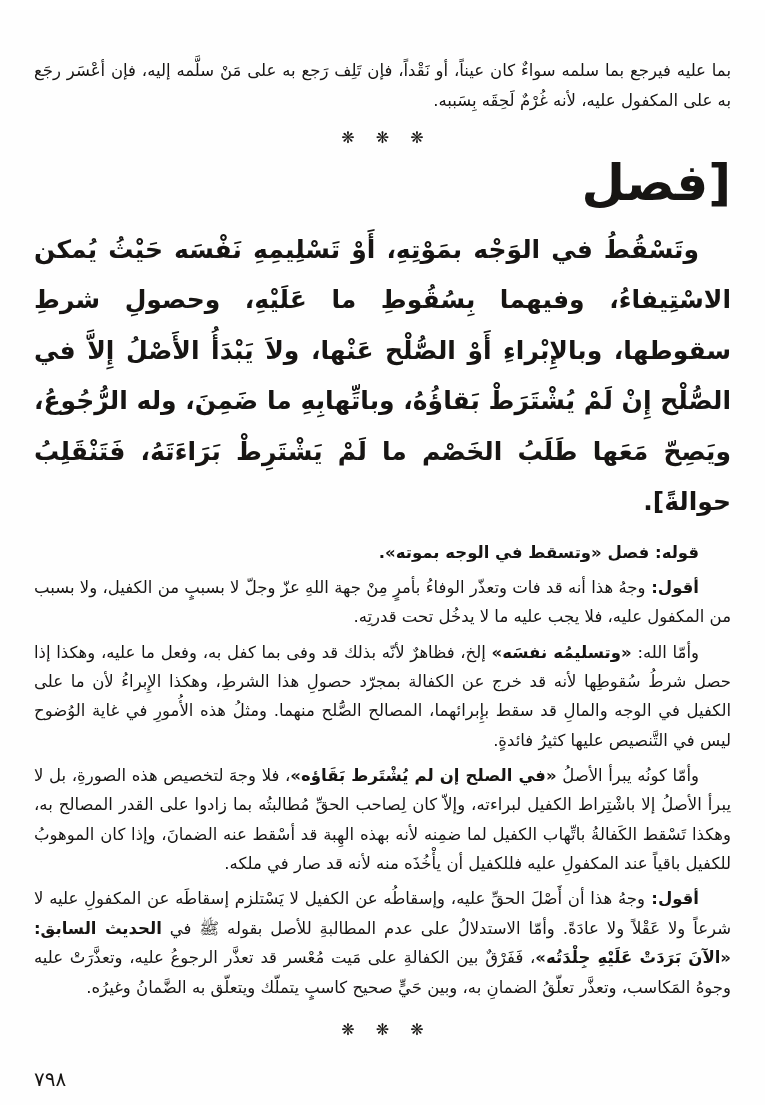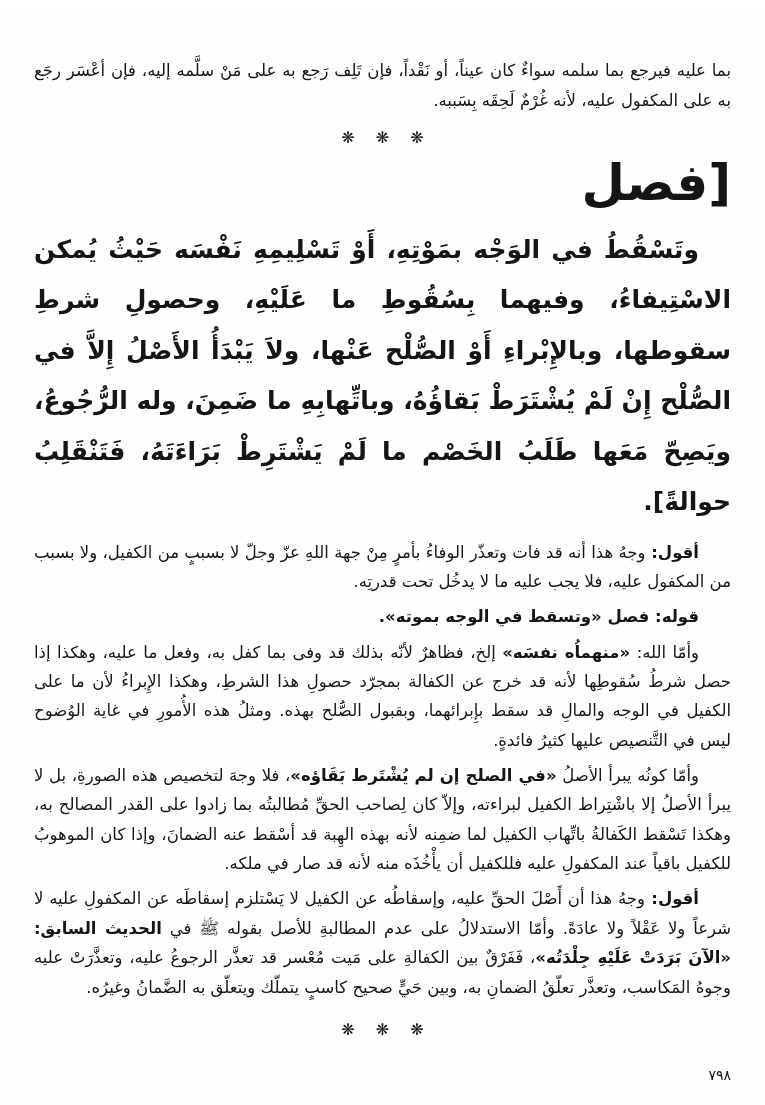--- a/index.html
+++ b/index.html
@@ -50,43 +50,43 @@
     margin-bottom: 10px;
   }
   .commentary p {
     font-size: 16.5px;
     line-height: 1.78;
     text-indent: 32px;
     margin: 6px 0;
   }
   .b { font-weight: 700; }
   .page-number {
-    text-align: right;
-    font-size: 14px;
+    text-align: left;
+    font-size: 20px;
     margin-top: 28px;
     letter-spacing: 2px;
   }
 </style>
 </head>
 <body>
 
 <div class="page">
 
   <p class="intro">بما عليه فيرجع بما سلمه سواءٌ كان عيناً، أو نَقْداً، فإن تَلِف رَجع به على مَنْ سلَّمه إليه، فإن أعْسَر رجَع به على المكفول عليه، لأنه غُرْمٌ لَحِقَه بِسَببه.</p>
 
   <div class="separator">❋ ❋ ❋</div>
 
   <div class="fasl-heading">[فصل</div>
 
   <p class="matn">وتَسْقُطُ في الوَجْه بمَوْتِهِ، أَوْ تَسْلِيمِهِ نَفْسَه حَيْثُ يُمكن الاسْتِيفاءُ، وفيهما بِسُقُوطِ ما عَلَيْهِ، وحصولِ شرطِ سقوطها، وبالإِبْراءِ أَوْ الصُّلْح عَنْها، ولاَ يَبْدَأُ الأَصْلُ إِلاَّ في الصُّلْح إِنْ لَمْ يُشْتَرَطْ بَقاؤُهُ، وباتِّهابِهِ ما ضَمِنَ، وله الرُّجُوعُ، ويَصِحّ مَعَها طَلَبُ الخَصْم ما لَمْ يَشْتَرِطْ بَرَاءَتَهُ، فَتَنْقَلِبُ حوالةً].</p>
 
   <div class="commentary">
+      <p><span class="b">قوله: فصل «وتسقط في الوجه بموته».</span></p>
       <p><span class="b">أقول: </span><span>وجهُ هذا أنه قد فات وتعذّر الوفاءُ بأمرٍ مِنْ جهة اللهِ عزّ وجلّ لا بسببٍ من الكفيل، ولا بسبب من المكفول عليه، فلا يجب عليه ما لا يدخُل تحت قدرتِه.</span></p>
-      <p><span class="b">قوله: فصل «وتسقط في الوجه بموته».</span></p>
-      <p><span>وأمّا الله: </span><span class="b">«منهماُه نفسَه»</span><span> إلخ، فظاهرٌ لأنّه بذلك قد وفى بما كفل به، وفعل ما عليه، وهكذا إذا حصل شرطُ سُقوطِها لأنه قد خرج عن الكفالة بمجرّد حصولِ هذا الشرطِ، وهكذا الإِبراءُ لأن ما على الكفيل في الوجه والمالِ قد سقط بإِبرائهما، وبقبول الصُّلح بهذه. ومثلُ هذه الأُمورِ في غاية الوُضوح ليس في التَّنصيص عليها كثيرُ فائدةٍ.</span></p>
+      <p><span>وأمّا الله: </span><span class="b">«وتسليمُه نفسَه»</span><span> إلخ، فظاهرٌ لأنّه بذلك قد وفى بما كفل به، وفعل ما عليه، وهكذا إذا حصل شرطُ سُقوطِها لأنه قد خرج عن الكفالة بمجرّد حصولِ هذا الشرطِ، وهكذا الإِبراءُ لأن ما على الكفيل في الوجه والمالِ قد سقط بإِبرائهما، المصالح الصُّلح منهما. ومثلُ هذه الأُمورِ في غاية الوُضوح ليس في التَّنصيص عليها كثيرُ فائدةٍ.</span></p>
       <p><span>وأمّا كونُه يبرأ الأصلُ </span><span class="b">«في الصلح إن لم يُشْتَرط بَقَاؤه»</span><span>، فلا وجهَ لتخصيص هذه الصورةِ، بل لا يبرأ الأصلُ إلا باشْتِراط الكفيل لبراءته، وإلاّ كان لِصاحب الحقِّ مُطالبتُه بما زادوا على القدر المصالح به، وهكذا تَسْقط الكَفالةُ باتِّهاب الكفيل لما ضمِنه لأنه بهذه الهِبة قد أسْقط عنه الضمانَ، وإذا كان الموهوبُ للكفيل باقياً عند المكفولِ عليه فللكفيل أن يأْخُذَه منه لأنه قد صار في ملكه.</span></p>
       <p><span class="b">أقول: </span><span>وجهُ هذا أن أَصْلَ الحقِّ عليه، وإسقاطُه عن الكفيل لا يَسْتلزم إسقاطَه عن المكفولِ عليه لا شرعاً ولا عَقْلاً ولا عادَةً. وأمّا الاستدلالُ على عدم المطالبةِ للأصل بقوله ﷺ في </span><span class="b">الحديث السابق: «الآنَ بَرَدَتْ عَلَيْهِ جِلْدَتُه»</span><span>، فَفَرْقٌ بين الكفالةِ على مَيت مُعْسر قد تعذَّر الرجوعُ عليه، وتعذَّرَتْ عليه وجوهُ المَكاسب، وتعذَّر تعلّقُ الضمانِ به، وبين حَيٍّ صحيح كاسبٍ يتملّك ويتعلّق به الضَّمانُ وغيرُه.</span></p>
     </div>
 
   <div class="separator bottom">❋ ❋ ❋</div>
 
   <div class="page-number">٧٩٨</div>
 
 </div>
 

